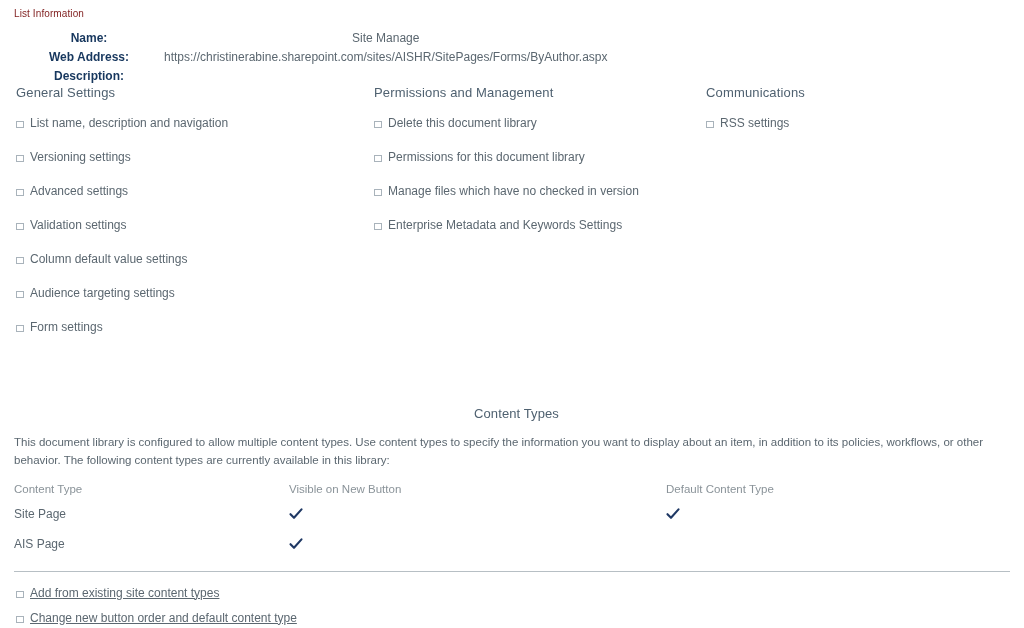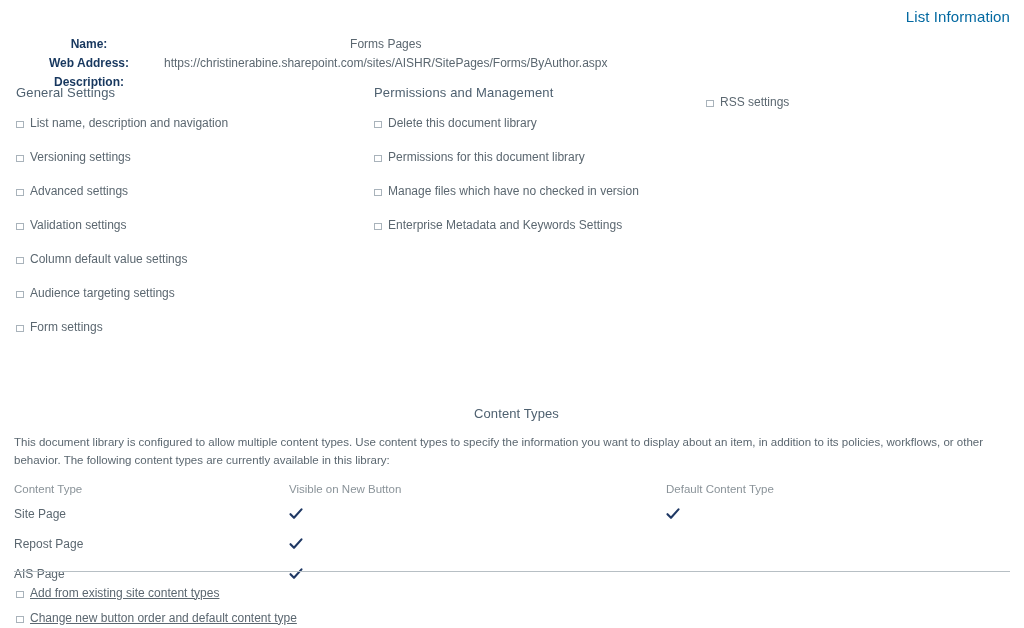--- a/index.html
+++ b/index.html
@@ -19,25 +19,24 @@
   }
 
   
   .list-info {
     position: absolute;
     left: 14px;
     top: 8px;
     width: 996px;
   }
   .list-info-title {
-    font-size: 15px;
-    color: #0369a1;
+    font-size: 10px;
+    color: #7f1d1d;
     letter-spacing: .1px;
     margin-bottom: 12px;
-    text-align: right;
   }
   .info-table {
     border-collapse: collapse;
   }
   .info-table td {
     padding: 0 0 4px 0;
     vertical-align: top;
     font-size: 12px;
     line-height: 15px;
     text-align: center;
@@ -186,21 +185,21 @@
 </style>
 </head>
 <body>
 
 <div class="list-info">
   <div class="list-info-title">List Information</div>
   <table class="info-table">
     <tbody>
       <tr>
         <td class="info-label">Name:</td>
-        <td class="info-value">Forms Pages</td>
+        <td class="info-value">Site Manage</td>
       </tr>
       <tr>
         <td class="info-label">Web Address:</td>
         <td class="info-value">https://christinerabine.sharepoint.com/sites/AISHR/SitePages/Forms/ByAuthor.aspx</td>
       </tr>
       <tr>
         <td class="info-label">Description:</td>
         <td class="info-value"></td>
       </tr>
     </tbody>
@@ -281,20 +280,21 @@
       <li class="link-row">
         <span class="bullet-icon">
             <i></i>
           </span>
         <a class="settings-link" href="#">Enterprise Metadata and Keywords Settings</a>
       </li>
     </ul>
   </div>
 
   <div class="settings-col col-communications">
+    <div class="col-heading">Communications</div>
     <ul class="link-list">
       <li class="link-row">
         <span class="bullet-icon">
             <i></i>
           </span>
         <a class="settings-link" href="#">RSS settings</a>
       </li>
     </ul>
   </div>
 
@@ -329,31 +329,20 @@
         </td>
         <td>
           <span class="check">
             <svg width="14" height="14" viewBox="0 0 14 14">
                 <path d="M1.5 7.2 L5 10.8 L12.5 2.4" stroke="#1f3864" stroke-width="2.1" fill="none" stroke-linecap="round" stroke-linejoin="round"></path>
               </svg>
           </span>
         </td>
       </tr>
       <tr>
-        <td>Repost Page</td>
-        <td>
-          <span class="check">
-            <svg width="14" height="14" viewBox="0 0 14 14">
-                <path d="M1.5 7.2 L5 10.8 L12.5 2.4" stroke="#1f3864" stroke-width="2.1" fill="none" stroke-linecap="round" stroke-linejoin="round"></path>
-              </svg>
-          </span>
-        </td>
-        <td></td>
-      </tr>
-      <tr>
         <td>AIS Page</td>
         <td>
           <span class="check">
             <svg width="14" height="14" viewBox="0 0 14 14">
                 <path d="M1.5 7.2 L5 10.8 L12.5 2.4" stroke="#1f3864" stroke-width="2.1" fill="none" stroke-linecap="round" stroke-linejoin="round"></path>
               </svg>
           </span>
         </td>
         <td></td>
       </tr>

